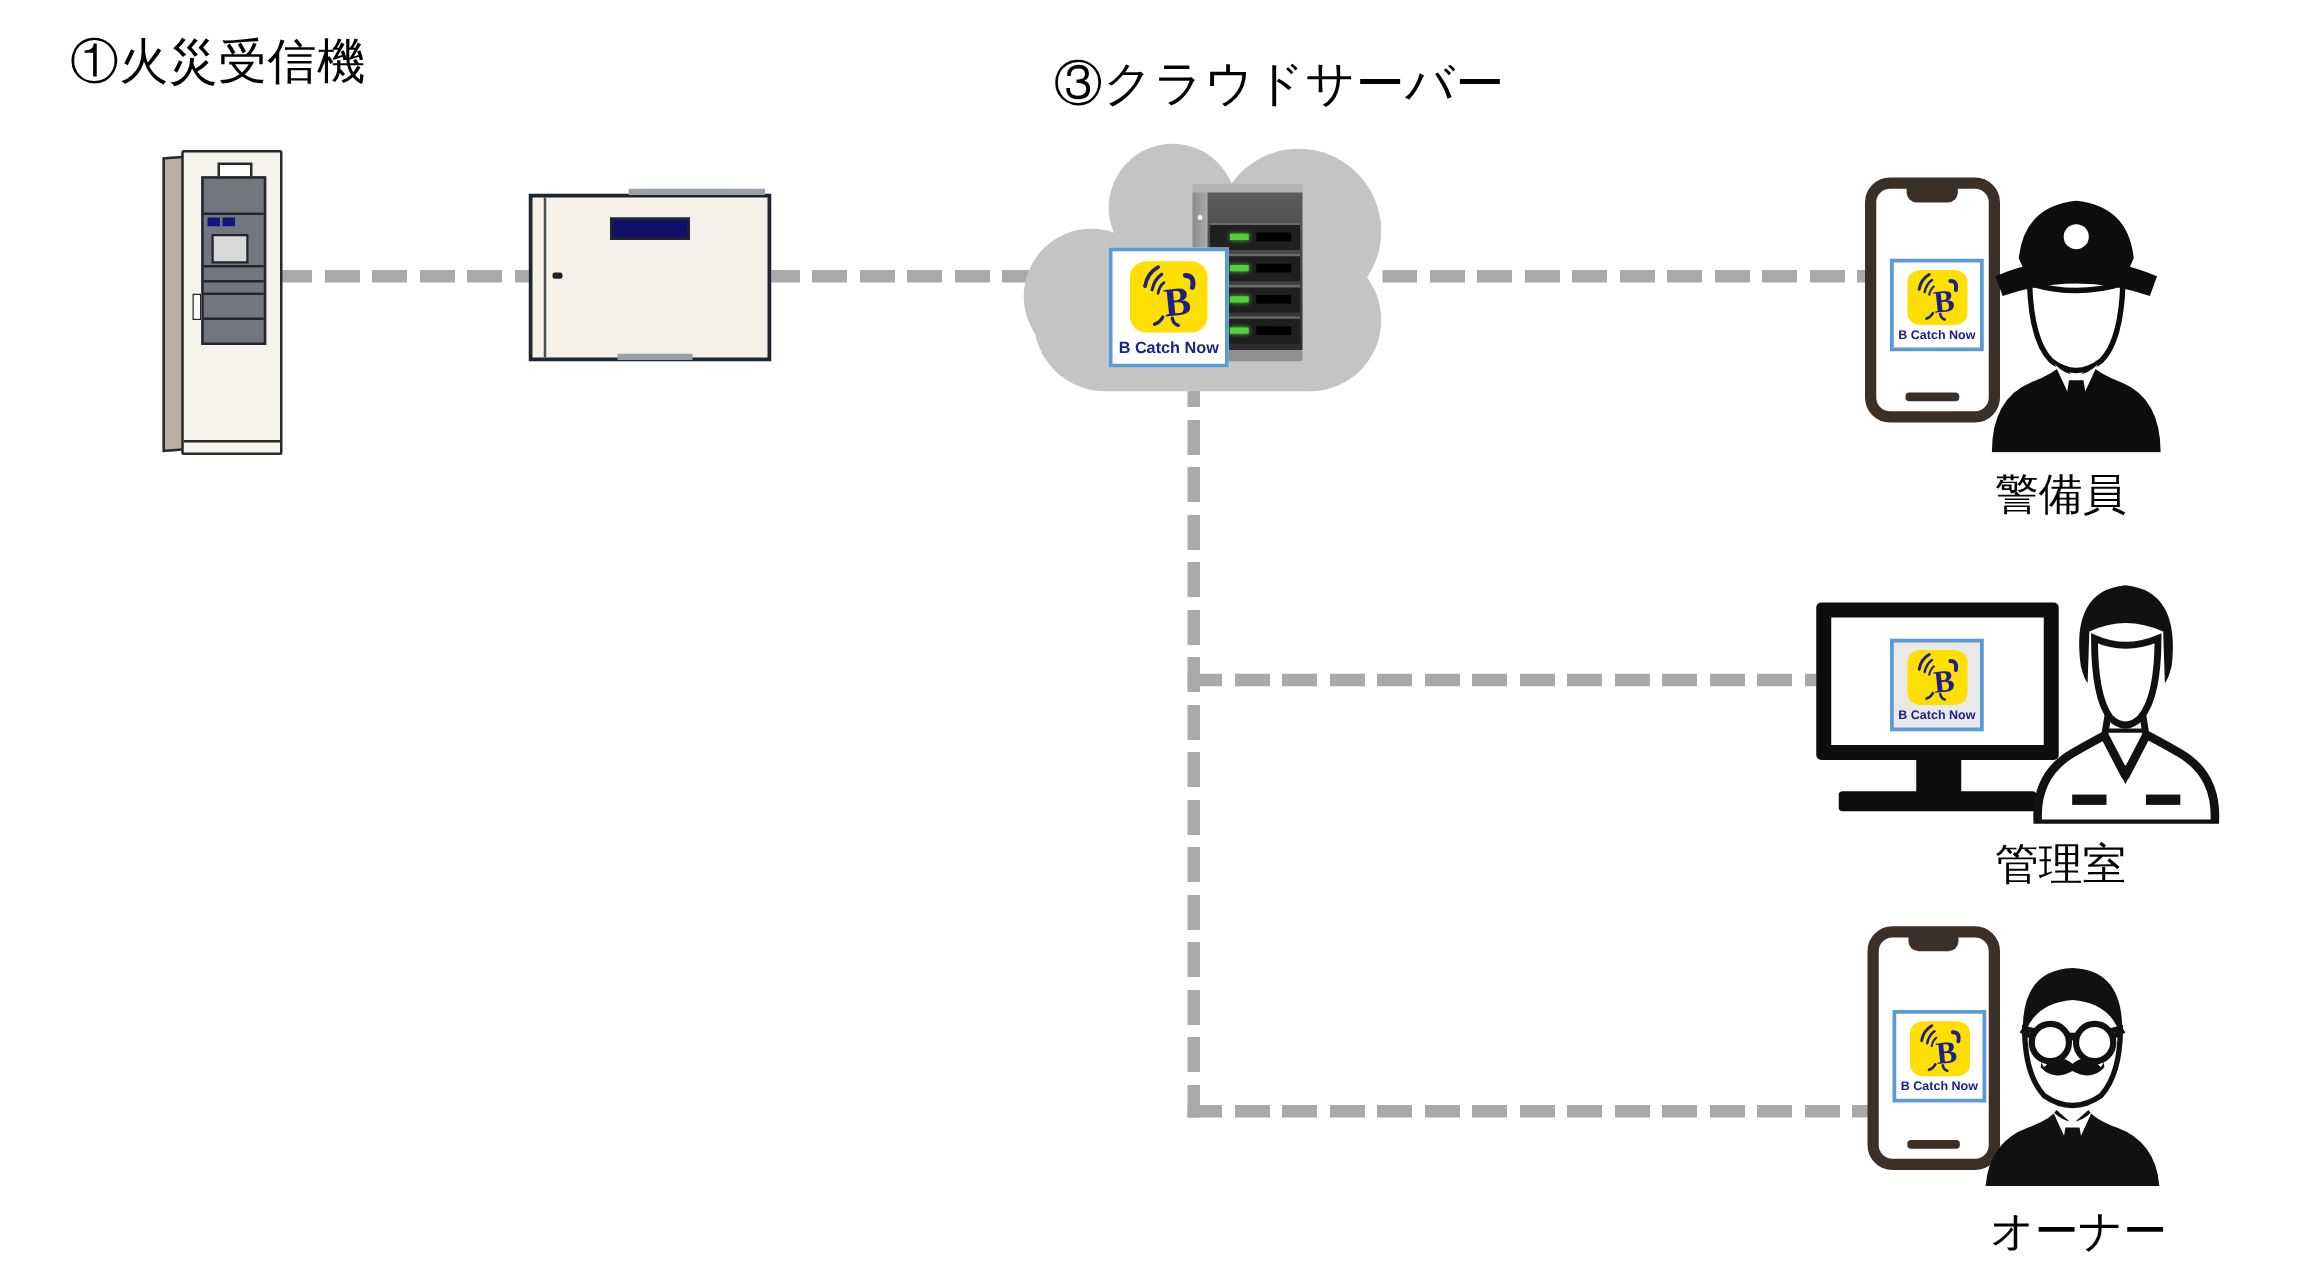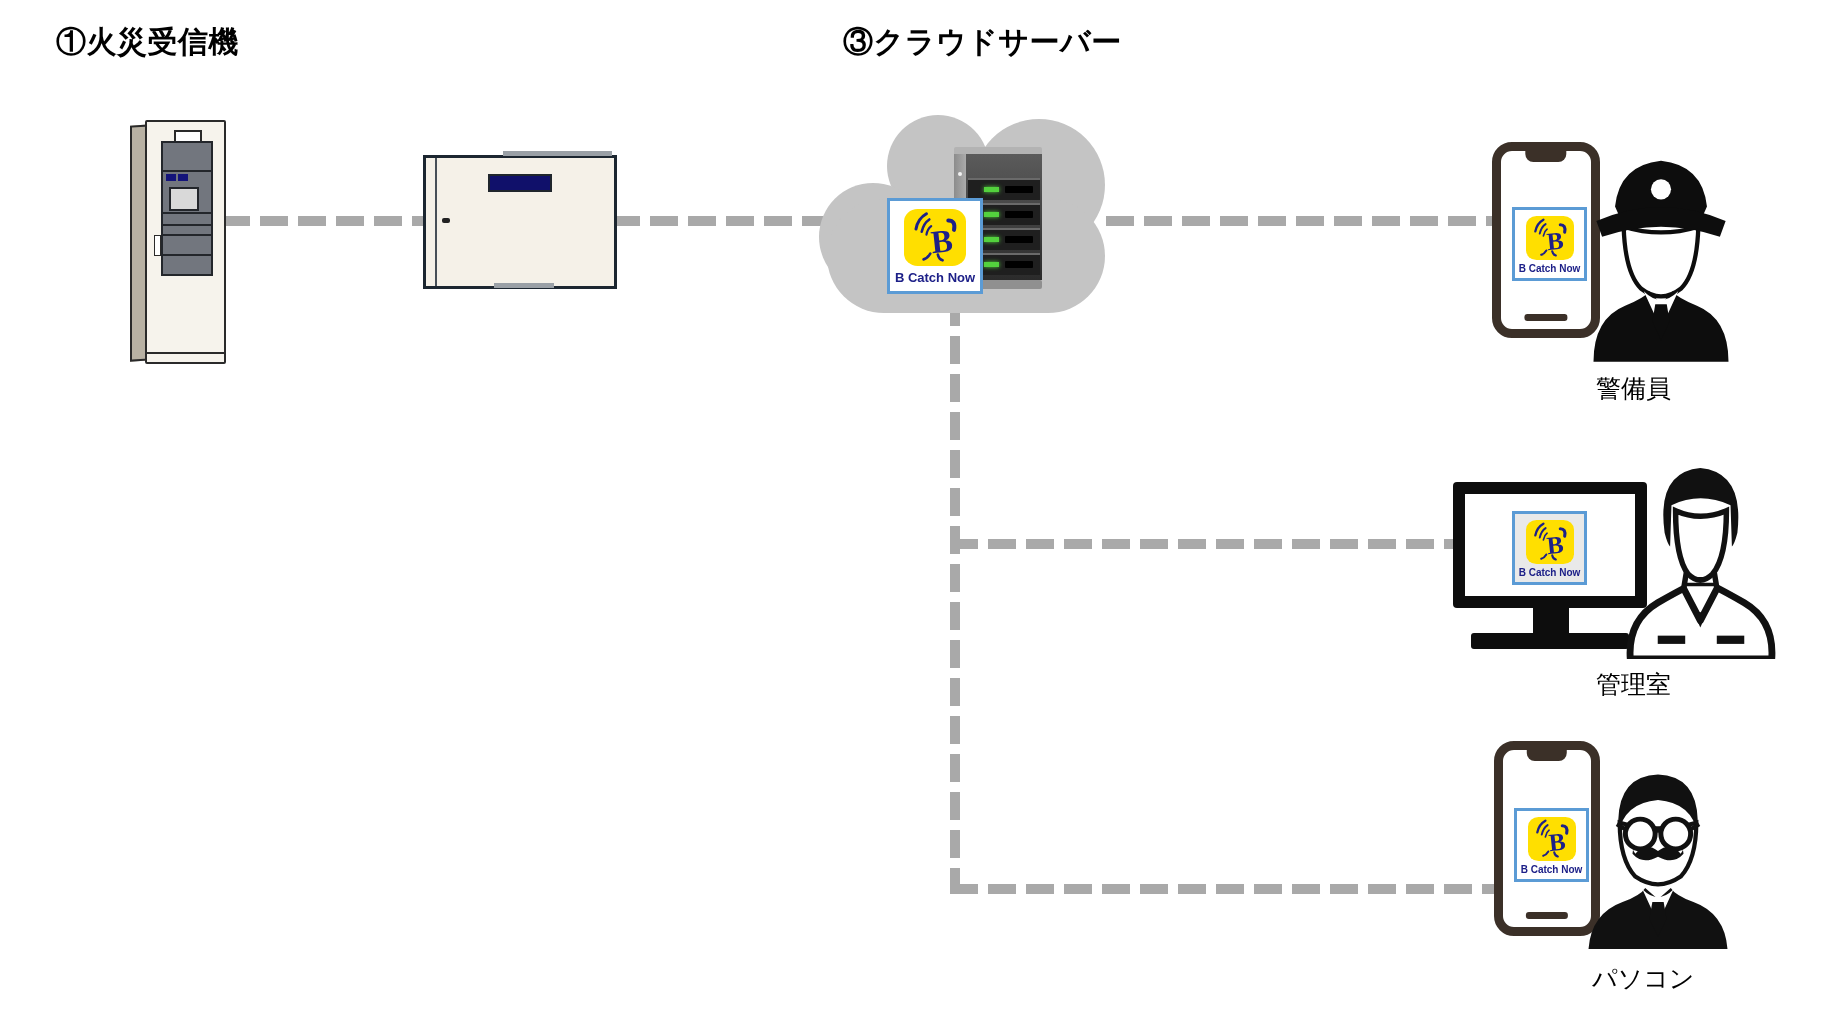--- a/index.html
+++ b/index.html
@@ -1,20 +1,20 @@
 <!DOCTYPE html>
 <html><head>
 <meta charset="utf-8">
 <style>
   html,body{margin:0;padding:0;background:#fff;}
   .stage{position:relative;width:1840px;height:1026px;background:#fff;overflow:hidden;
          font-family:"Liberation Sans",sans-serif;color:#000;}
   .abs{position:absolute;}
   
-  .step-label{position:absolute;font-size:30px;font-weight:700;letter-spacing:0.5px;white-space:nowrap;}
+  .step-label{position:absolute;font-size:39px;font-weight:400;letter-spacing:0.5px;white-space:nowrap;}
   
   .h-line{position:absolute;height:10px;
     background:repeating-linear-gradient(90deg,#a9a9a9 0,#a9a9a9 28px,transparent 28px,transparent 38px);}
   .v-line{position:absolute;width:10px;
     background:repeating-linear-gradient(180deg,#a9a9a9 0,#a9a9a9 28px,transparent 28px,transparent 38px);}
   
   .recv-side{position:absolute;left:130px;top:125px;width:17px;height:232px;background:#b8b1a3;
     border:2px solid #2a2a2a;transform:skewY(-4deg);}
   .recv-body{position:absolute;left:145px;top:120px;width:77px;height:240px;background:#f6f3ec;
     border:2px solid #2a2a2a;border-radius:2px;}
@@ -64,30 +64,30 @@
   .phone-notch{position:absolute;left:50%;transform:translateX(-50%);top:-1px;width:46%;height:12px;
     background:#3b3028;border-radius:0 0 8px 8px;}
   .phone-homebar{position:absolute;left:50%;transform:translateX(-50%);bottom:8px;width:48%;height:7px;
     background:#3b3028;border-radius:3px;}
   .monitor-frame{position:absolute;left:1453px;top:482px;width:194px;height:126px;background:#0d0d0d;
     border-radius:4px;padding:12px;box-sizing:border-box;}
   .monitor-screen{width:100%;height:100%;background:#fff;}
   .monitor-stand{position:absolute;left:1533px;top:606px;width:36px;height:29px;background:#0d0d0d;}
   .monitor-base{position:absolute;left:1471px;top:633px;width:158px;height:16px;background:#0d0d0d;border-radius:3px;}
   
-  .end-label{position:absolute;font-size:25px;font-weight:500;white-space:nowrap;}
+  .end-label{position:absolute;font-size:35px;font-weight:500;white-space:nowrap;}
   .person{position:absolute;}
 </style>
 </head>
 <body>
 
 <div class="stage">
 
   <div class="step-label" style="left:56px;top:22px;">①火災受信機</div>
-  <div class="step-label" style="left:843px;top:22px;">③クラウドサーバー</div>
+  <div class="step-label" style="left:843px;top:40px;">③クラウドサーバー</div>
 
   <div class="h-line" style="left:222px;top:216px;width:202px;"></div>
   <div class="h-line" style="left:612px;top:216px;width:226px;"></div>
   <div class="h-line" style="left:1106px;top:216px;width:386px;"></div>
   <div class="v-line" style="left:950px;top:298px;height:596px;"></div>
   <div class="h-line" style="left:950px;top:539px;width:503px;"></div>
   <div class="h-line" style="left:950px;top:884px;width:545px;"></div>
 
   <div>
     <div class="recv-side"></div>
@@ -263,16 +263,16 @@
       <path d="M27 40 Q28 9 55 8 Q82 9 83 40 L83 50 Q79 28 55 26 Q31 28 27 50 Z" fill="#111"></path>
       <circle cx="42.5" cy="50" r="10.5" fill="#fff" stroke="#111" stroke-width="3.5"></circle>
       <circle cx="67.5" cy="50" r="10.5" fill="#fff" stroke="#111" stroke-width="3.5"></circle>
       <path d="M53 49 Q55 45 57 49" fill="none" stroke="#111" stroke-width="3"></path>
       <path d="M32.5 47 L26 43 M77.5 47 L84 43" stroke="#111" stroke-width="3"></path>
       <path d="M39 64 Q46 55 55 62 Q64 55 71 64 Q74 60 72 57 L73 64 Q66 72 55 66 Q44 72 37 64 L38 57 Q36 60 39 64 Z" fill="#111"></path>
       <path d="M6 131 Q8 106 30 98 Q43 93 46 88 L55 96 L64 88 Q67 93 80 98 Q102 106 104 131 Z" fill="#111"></path>
       <path d="M44 89 L55 113 L66 89 Q55 100 44 89 Z" fill="#fff"></path>
       <path d="M51 98 L59 98 L61 110 L55 122 L49 110 Z" fill="#111"></path>
     </svg>
-    <div class="end-label" style="left:1592px;top:962px;">パソコン</div>
+    <div class="end-label" style="left:1592px;top:962px;">オーナー</div>
   </div>
 
 </div>
 
 </body></html>

